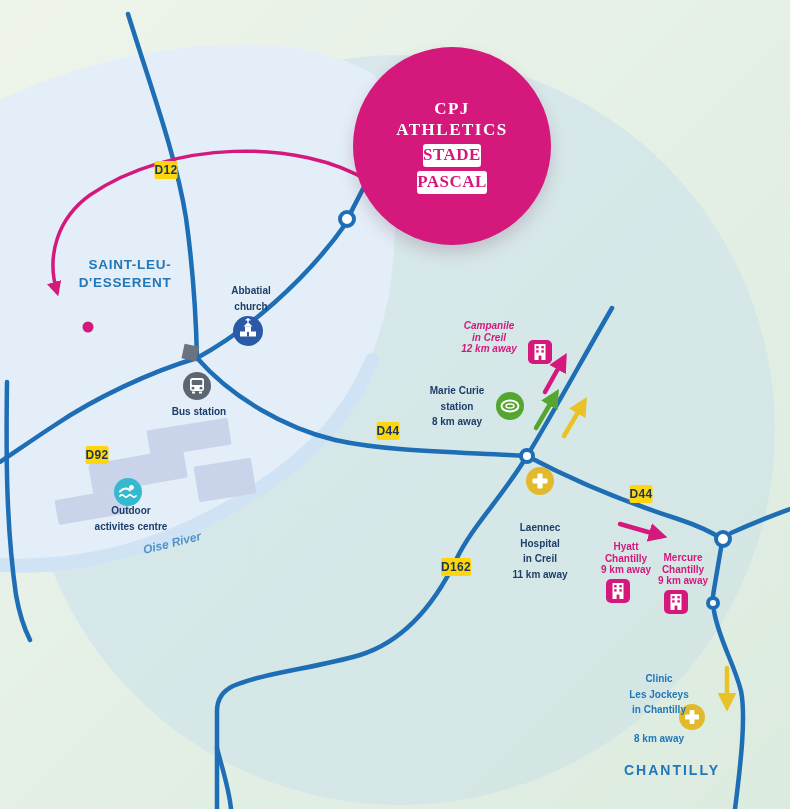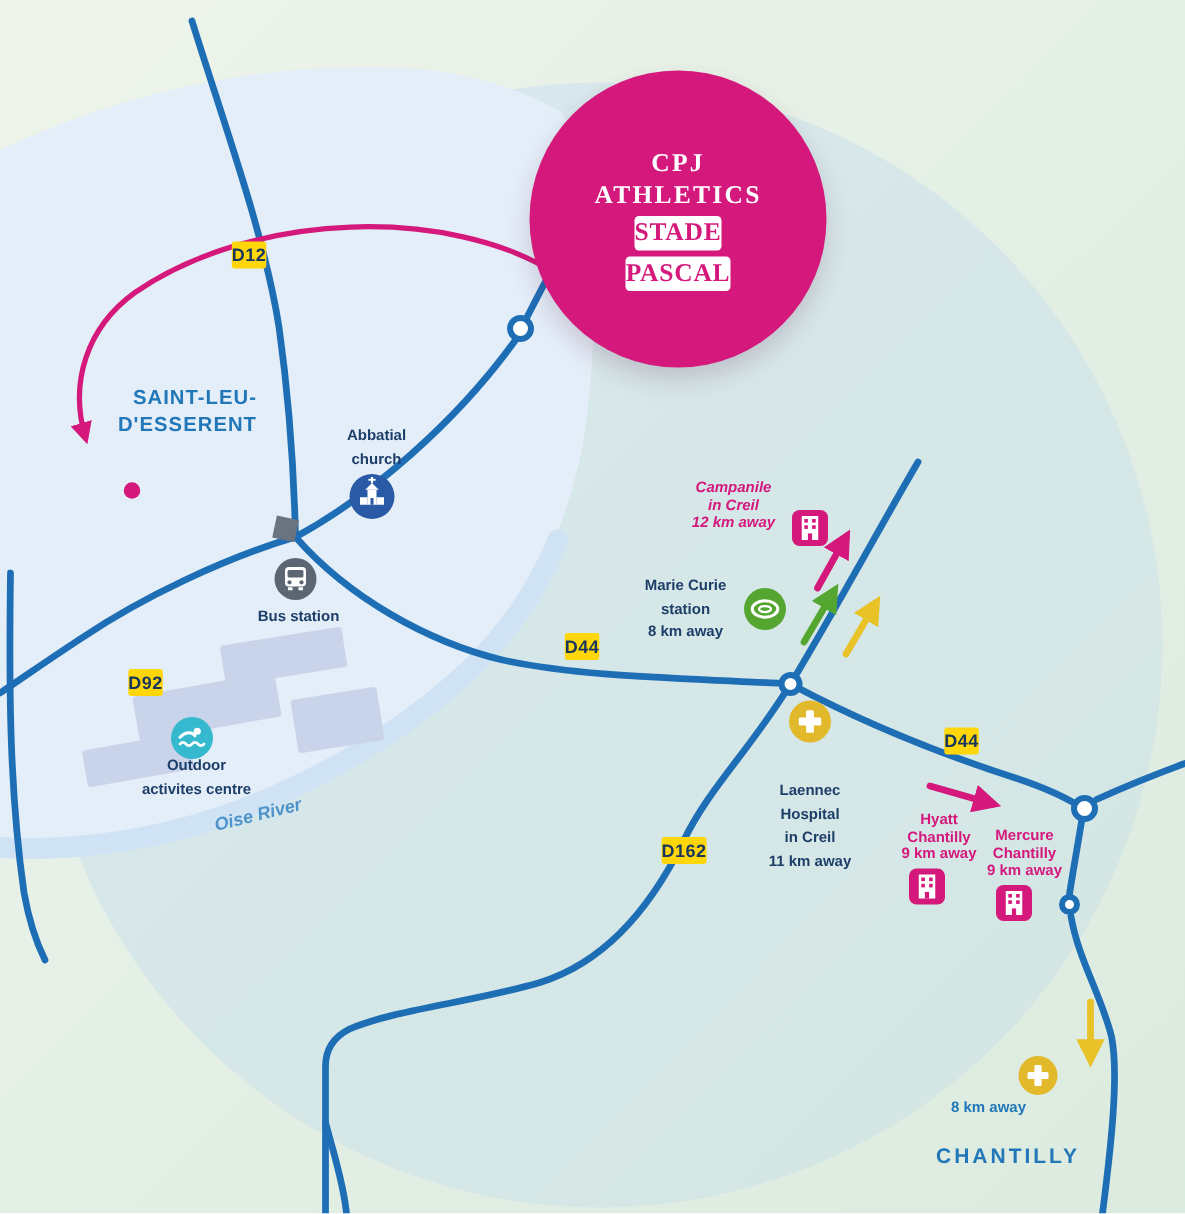--- a/index.html
+++ b/index.html
@@ -249,20 +249,25 @@
     <div>Chantilly</div>
     <div>9 km away</div>
   </div>
 
   <div class="lbl mag small" style="left:683px;top:552px;">
     <div>Mercure</div>
     <div>Chantilly</div>
     <div>9 km away</div>
   </div>
 
+  <div class="lbl blue poi" style="left:659px;top:671px;">
+    <div>Clinic</div>
+    <div>Les Jockeys</div>
+    <div>in Chantilly</div>
+  </div>
   <div class="lbl blue poi" style="left:659px;top:731px;">8 km away</div>
 
   <div id="title-bubble">
     <div class="bubble-line">CPJ</div>
     <div class="bubble-line">ATHLETICS</div>
     <div class="chip">STADE</div>
     <div class="chip">PASCAL</div>
   </div>
 
 </div>

